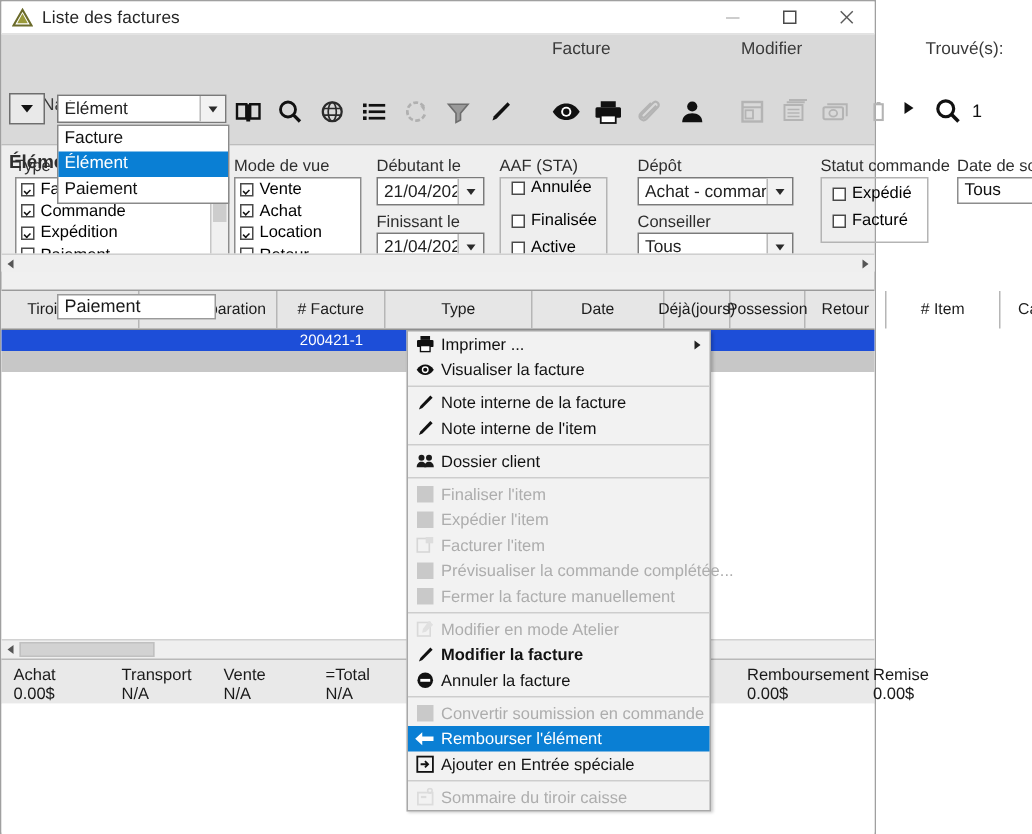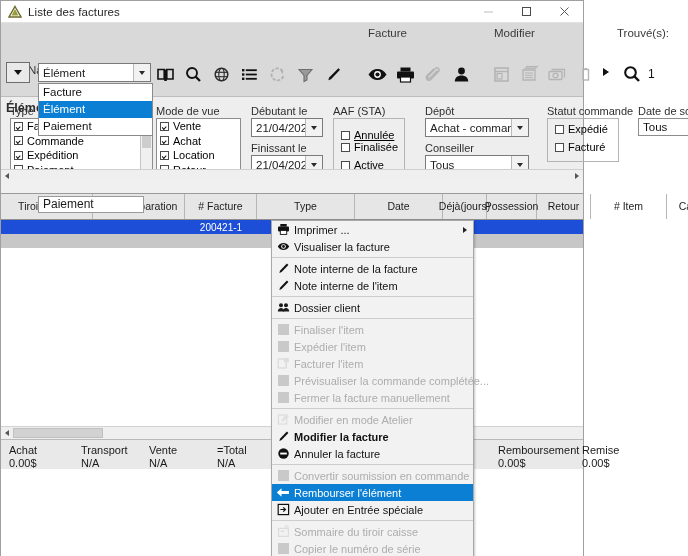--- a/index.html
+++ b/index.html
@@ -358,21 +358,21 @@
     <div class="flabel" style="left:250px;top:45px;">Finissant le</div>
     <div class="combo" style="left:250px;top:58px;width:72px;">
       <div class="ctext">21/04/2020</div>
       <div class="carrow">
           <i></i>
         </div>
     </div>
 
     <div class="flabel" style="left:332px;top:8px;">AAF (STA)</div>
     <div class="grpbox" style="left:332px;top:21px;width:72px;height:62px;"></div>
-    <div class="chkrow" style="left:340px;top:32px;text-decoration:underline;">
+    <div class="chkrow" style="left:340px;top:22px;">
         <span class="cbx"></span>
         <span>Annulée</span>
       </div>
     <div class="chkrow" style="left:340px;top:44px;text-align:right;">
         <span class="cbx"></span>
         <span>Finalisée</span>
       </div>
     <div class="chkrow" style="left:340px;top:62px;">
         <span class="cbx"></span>
         <span>Active</span>
@@ -637,21 +637,15 @@
       <div class="mi dis">
         <span class="mic" style="opacity: 0.45;">
           <svg width="13" height="13" viewBox="0 0 13 13">
             <rect x="1.6" y="3.4" width="9.8" height="8" fill="none" stroke="#c2c2c2" stroke-width="1.2"></rect>
             <rect x="3.6" y="5.6" width="3.6" height="1.5" fill="#c2c2c2"></rect>
             <circle cx="9.6" cy="2.2" r="1.5" fill="none" stroke="#c2c2c2" stroke-width="1.1"></circle>
           </svg>
         </span>
         <span class="mlab">Sommaire du tiroir caisse</span>
       </div>
-      <div class="mi dis">
-        <span class="mic">
-          <span class="ph d"></span>
-        </span>
-        <span class="mlab">Copier le numéro de série</span>
-      </div>
     </div>
 
 </div>
 
 </body></html>

